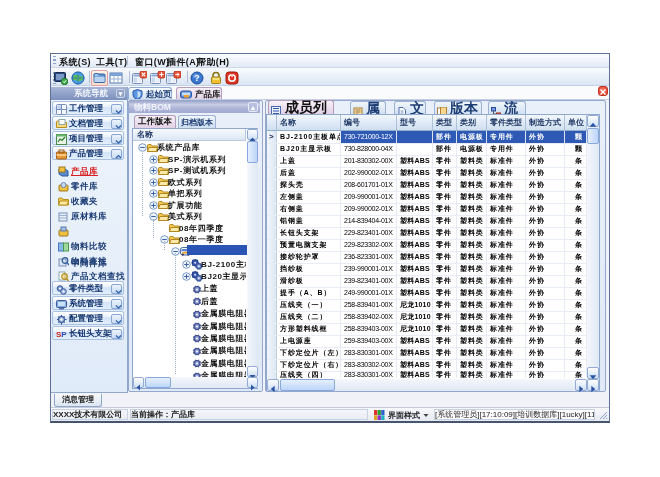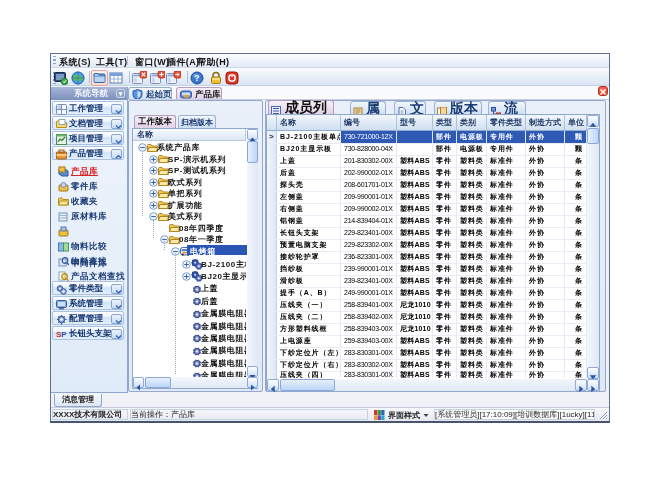--- a/index.html
+++ b/index.html
@@ -281,21 +281,21 @@
       <span class="gt">长钮头支架</span>
       <div class="chev">
         <svg width="9" height="10" viewBox="0 0 9 10">
           <path d="M2 3.5 L4.5 6 L7 3.5" fill="none" stroke="#2d5faa" stroke-width="1.2"></path>
         </svg>
       </div>
     </div>
 <div class="a" id="msgtab">消息管理</div>
 <div class="a" id="statusbar"></div>
 <div class="scell" style="left:2px;top:355.5px;width:76px;line-height:9.5px;font-weight:bold">XXXX技术有限公司</div>
-<div class="scell" style="left:80px;top:355.5px;width:238px;line-height:9.5px;font-weight:normal">当前操作：产品库</div>
+<div class="scell" style="left:80px;top:355.5px;width:238px;line-height:9.5px;font-weight:bold">当前操作：产品库</div>
 <svg class="a" style="left:324px;top:356.5px" width="11" height="10" viewBox="0 0 11 10">
       <rect x="0" y="0" width="3.3" height="5" fill="#e03030"></rect>
       <rect x="3.6" y="0" width="3.3" height="5" fill="#30a030"></rect>
       <rect x="7.2" y="0" width="3.3" height="5" fill="#3060d0"></rect>
       <rect x="0" y="5.3" width="3.3" height="4.7" fill="#e0a020"></rect>
       <rect x="3.6" y="5.3" width="3.3" height="4.7" fill="#9030c0"></rect>
       <rect x="7.2" y="5.3" width="3.3" height="4.7" fill="#20b0c0"></rect>
     </svg>
 <div class="a" style="left:338px;top:357px;font-size:8px;color:#222;font-weight:bold">界面样式</div>
 <svg class="a" style="left:373px;top:360px" width="6" height="5" viewBox="0 0 6 5">
@@ -315,20 +315,21 @@
 <svg class="a" style="left:130px;top:35.5px" width="12" height="11" viewBox="0 0 12 11">
       <rect x="0.5" y="2" width="11" height="7" rx="2" fill="#5a8ad8" stroke="#2a5aa8"></rect>
       <rect x="2" y="3.5" width="8" height="3" fill="#c8ddf4"></rect>
       <rect x="4" y="6" width="5" height="2.5" fill="#f0a030"></rect>
     </svg>
 <div class="a" id="closex"><svg width="8" height="8" viewBox="0 0 8 8" style="margin-top:1px">
         <path d="M1.5 1.5 L6.5 6.5 M6.5 1.5 L1.5 6.5" stroke="#fff" stroke-width="1.4"></path>
       </svg></div>
 <div class="a" style="left:78px;top:46px;width:481px;height:1px;background:#c8cee2"></div>
 <div class="a" id="bompanel" style="left:78px;top:47px"></div>
+<div class="a" id="bomhead" style="left:79px;top:48px">物料BOM<span style="position:absolute;right:2px;top:1px;width:10px;height:10px;border:1px solid #e8ecf8;border-radius:2px;background:#b8c0e0;font-size:7px;color:#fff;text-align:center;line-height:9px">▲</span></div>
 <div class="btab" style="left:84px;top:62px;width:42px;background:linear-gradient(#f7f1f8,#e2d1e6);border-color:#b49cbe;color:#111">工作版本</div>
 <div class="btab" style="left:128px;top:62px;width:38px;background:linear-gradient(#f0f6fc,#cddff2);color:#1c3c74;font-size:8px;line-height:13px">归档版本</div>
 <div class="a" id="treebox" style="left:82px;top:75px"></div>
 <div class="a" id="treehdr" style="left:83px;top:76px">名称</div>
 <svg class="a" style="left:87.5px;top:90.0px" width="9" height="9" viewBox="0 0 9 9">
       <circle cx="4.5" cy="4.5" r="3.8" fill="#f4f8fe" stroke="#7a9ac8"></circle>
       <path d="M2.2 4.5 h4.6" stroke="#3a62a8" stroke-width="1.1"></path>
     </svg>
 <svg class="a" style="left:96.5px;top:89.5px" width="11" height="10" viewBox="0 0 11 10">
       <path d="M0.5 8.5 V2.5 Q0.5 1.5 1.5 1.5 H4 L5 3 H10.5 V8.5 Z" fill="#f8c850" stroke="#b08820"></path>
@@ -408,21 +409,20 @@
       <path d="M2.2 4.5 h4.6" stroke="#3a62a8" stroke-width="1.1"></path>
     </svg>
 <svg class="a" style="left:129.5px;top:193.0px" width="11" height="10" viewBox="0 0 11 10">
       <rect x="0.5" y="1.5" width="10" height="7.5" rx="2" fill="#eef3fa" stroke="#4a6aa0"></rect>
       <rect x="1.5" y="3" width="8" height="2.2" fill="#5a88cc"></rect>
       <rect x="2.5" y="5.8" width="6" height="1.8" fill="#f0a030"></rect>
       <circle cx="2.8" cy="8.6" r="1.1" fill="#334"></circle>
       <circle cx="8.2" cy="8.6" r="1.1" fill="#334"></circle>
     </svg>
 <div class="a" style="left:137px;top:192.0px;width:60px;height:9.5px;background:#2b55b4"></div>
-<div class="trow" style="left:140px;top:191.5px;color:#fff;z-index:2">电烤箱</div>
 <svg class="a" style="left:131.5px;top:206.5px" width="9" height="9" viewBox="0 0 9 9">
       <circle cx="4.5" cy="4.5" r="3.8" fill="#f4f8fe" stroke="#7a9ac8"></circle>
       <path d="M2.2 4.5 h4.6 M4.5 2.2 v4.6" stroke="#3a62a8" stroke-width="1.1"></path>
     </svg>
 <svg class="a" style="left:140.5px;top:206.0px" width="12" height="11" viewBox="0 0 11 10">
       <line x1="6.4" y1="3.4" x2="7.4" y2="3.4" stroke="#2a4a9a" stroke-width="1"></line>
       <line x1="5.6392094998347195" y1="5.237745470873952" x2="6.346597769001919" y2="5.944570651979317" stroke="#2a4a9a" stroke-width="1"></line>
       <line x1="3.8020704494479065" y1="5.99999917562277" x2="3.8028667761586394" y2="6.999998858554605" stroke="#2a4a9a" stroke-width="1"></line>
       <line x1="1.9637197234679862" y1="5.240672362485924" x2="1.2574580786479812" y2="5.948623271134355" stroke="#2a4a9a" stroke-width="1"></line>
       <line x1="1.2000032975083972" y1="3.4041408975828658" x2="0.20000456578085757" y2="3.4057335504993524" stroke="#2a4a9a" stroke-width="1"></line>

